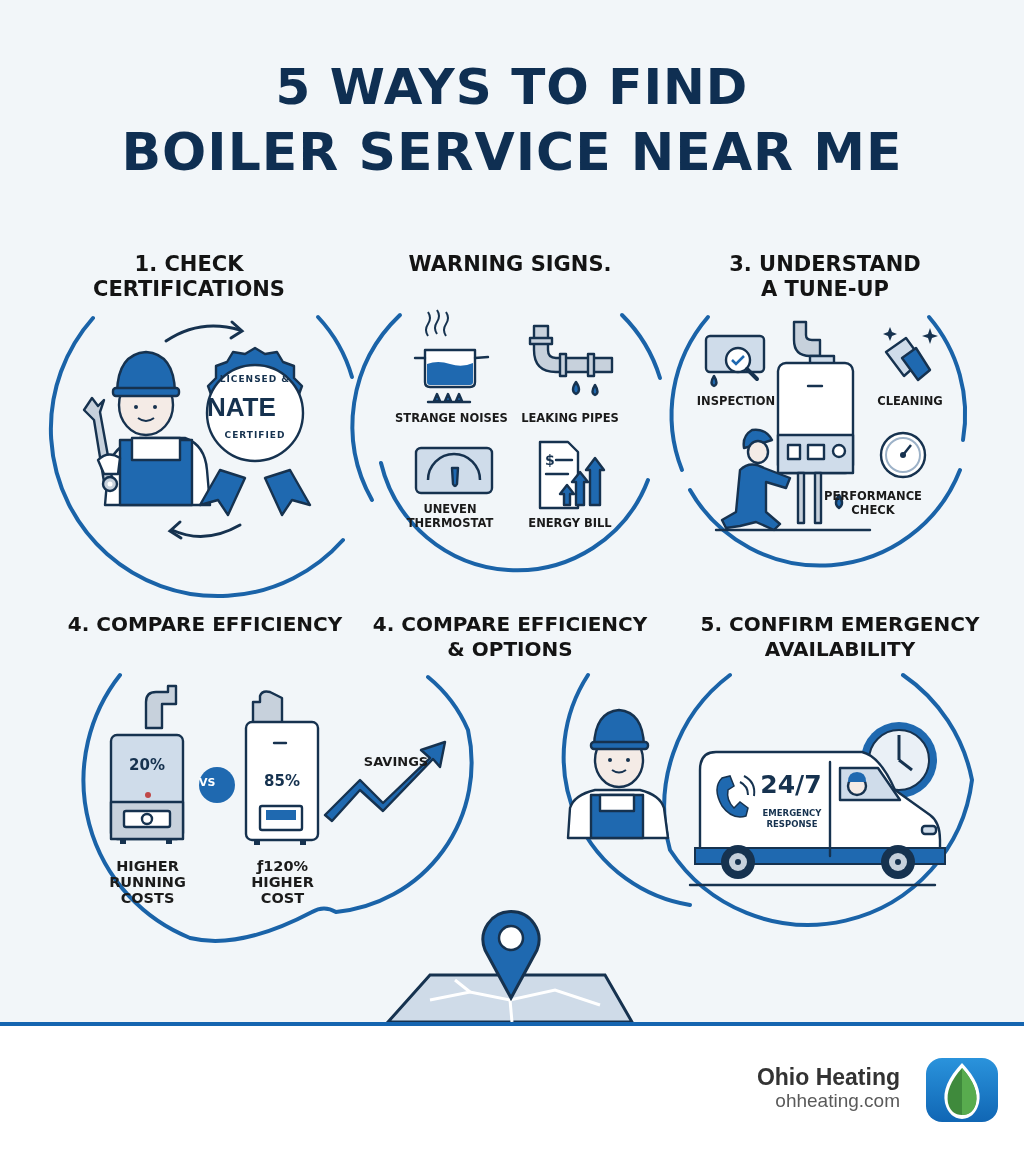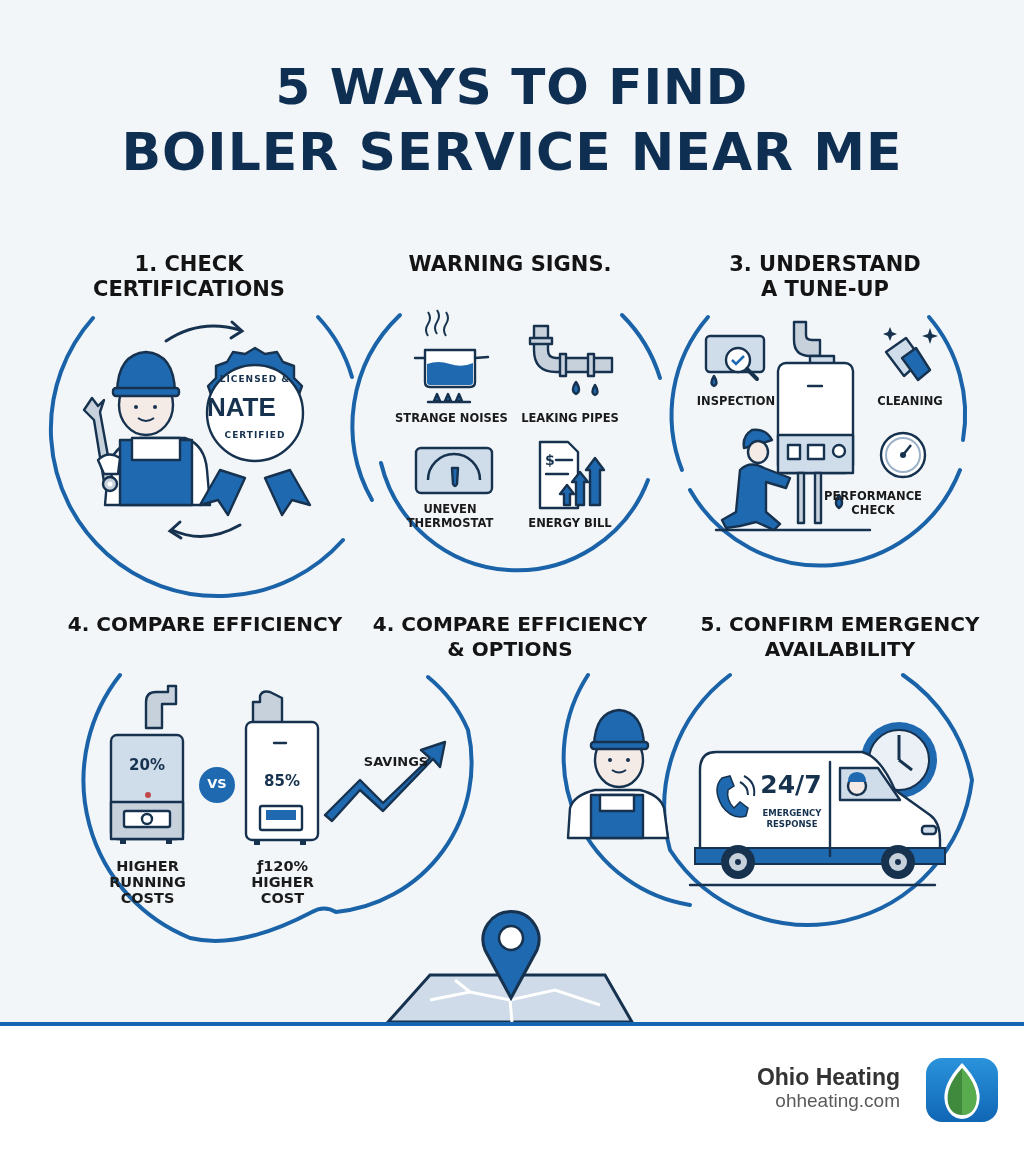--- a/index.html
+++ b/index.html
@@ -309,21 +309,21 @@
 
 <div class="lbl" style="left:686px; width:100px; top:394px;">INSPECTION</div>
 <div class="lbl" style="left:860px; width:100px; top:394px;">CLEANING</div>
 <div class="lbl" style="left:818px; width:110px; top:489px;">
   <div>PERFORMANCE</div>
   <div>CHECK</div>
 </div>
 
 <div class="overlay-text" style="left:111px; width:72px; top:756px; text-align:center; font-size:15px; color:#16324f;">20%</div>
 <div class="overlay-text" style="left:246px; width:72px; top:772px; text-align:center; font-size:15px; color:#16324f;">85%</div>
-<div class="overlay-text" style="left:199px; width:36px; top:776px; text-align:center; font-size:13px; color:#ffffff;">VS</div>
+<div class="overlay-text" style="left:199px; width:36px; top:776px; font-size:11px; color:#ffffff;">VS</div>
 <div class="overlay-text" style="left:356px; width:80px; top:754px; text-align:center; font-size:13px; color:#1b1b1b;">SAVINGS</div>
 <div class="lbl big" style="left:100px; width:95px; top:858px;">
   <div>HIGHER</div>
   <div>RUNNING</div>
   <div>COSTS</div>
 </div>
 <div class="lbl big" style="left:235px; width:95px; top:858px;">
   <div>ƒ120%</div>
   <div>HIGHER</div>
   <div>COST</div>

